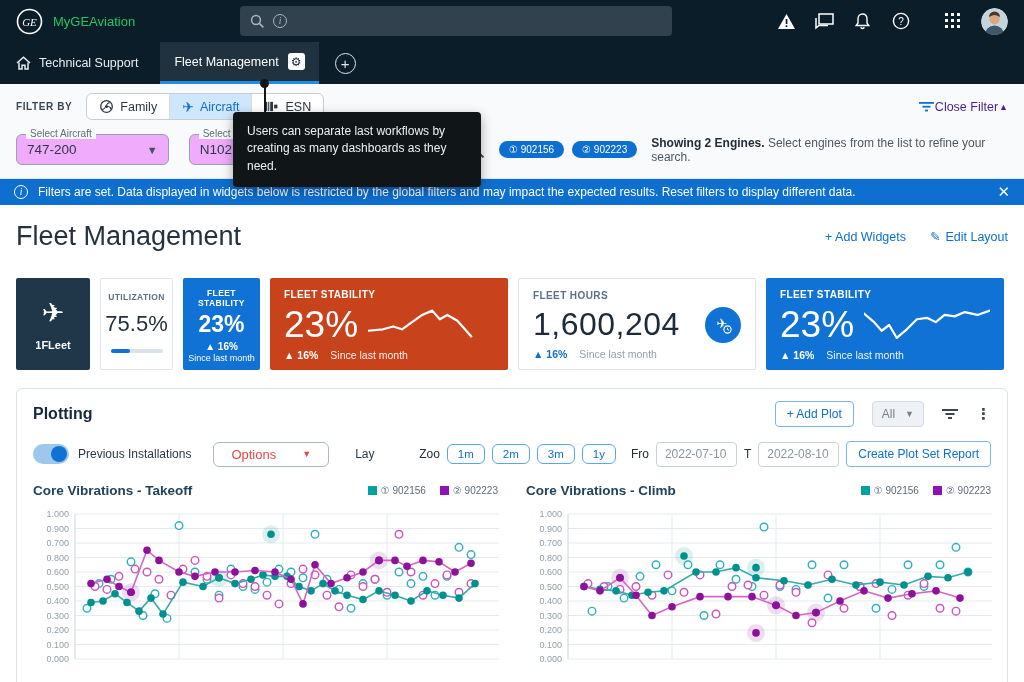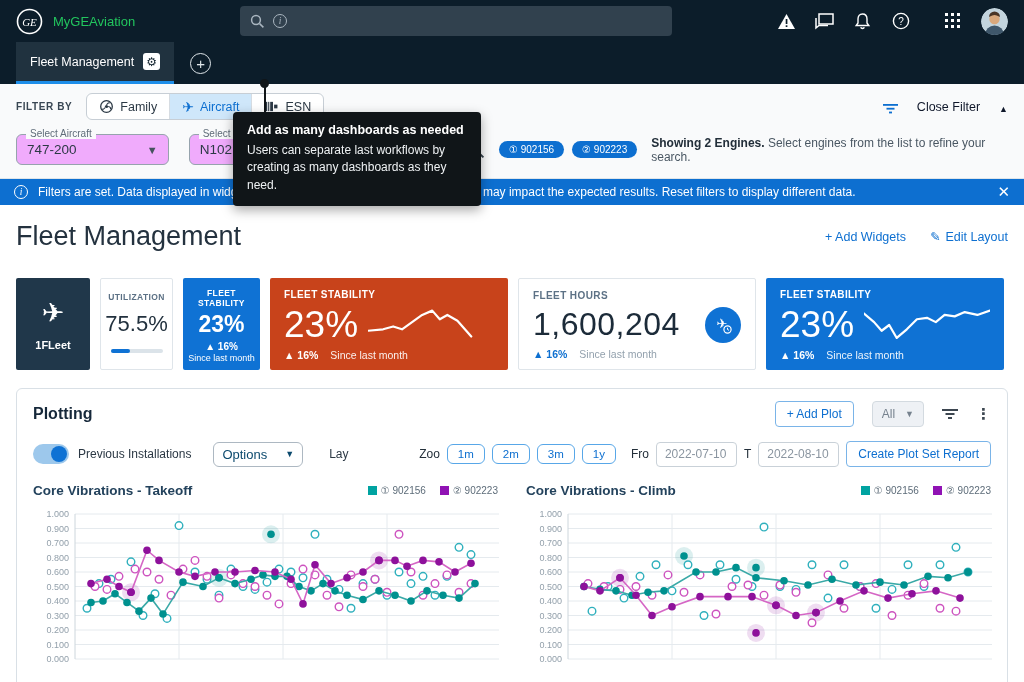--- a/index.html
+++ b/index.html
@@ -30,21 +30,21 @@
 
   
   .filterbar { background:#f9fafb; border-bottom:1px solid #dfe5ea; padding:9px 16px 13px; position:relative; }
   .f-row1 { display:flex; align-items:center; }
   .filter-by { font-size:10px; font-weight:bold; letter-spacing:.6px; color:#394653; }
   .segmented { margin-left:14px; display:flex; border:1px solid #c7ced5; border-radius:6px; overflow:hidden; background:#fff; }
   .seg { display:flex; align-items:center; gap:6px; padding:5px 12px; font-size:12.5px; color:#2c3945;
     border-left:1px solid #d6dce2; cursor:pointer; }
   .seg:first-child { border-left:none;text-align:right; }
   .seg.active { background:#cfe7fa; color:#0d6fd0; }
-  .close-filter { margin-left:auto; display:flex; align-items:flex-end; gap:19px; color:#0f172a; font-size:12.5px; cursor:pointer; }
+  .close-filter { margin-left:auto; display:flex; align-items:center; gap:1px; color:#4c1d95; font-size:12.5px; cursor:pointer; }
   .f-row2 { margin-top:14px; display:flex; align-items:center; }
   .field { position:relative; border:1.5px solid #96a3ad; border-radius:6px; height:31px; background:#f0abfc;
     display:flex; align-items:center; padding:0 10px; font-size:13.5px; color:#2c3945; cursor:pointer; }
   .field .flabel { position:absolute; top:-7px; left:9px; background:#f9fafb; font-size:10px; color:#5f6c79; padding:0 4px; }
   .field .chev { margin-left:auto; color:#45525e; font-size:11px; }
   .chip { color:#fff; font-size:10px; padding:3px 10px; border-radius:10px; cursor:pointer; white-space:nowrap; }
   .f-summary { margin-left:14px; font-size:12px; color:#4a5763; }
   .f-summary b { color:#222e39; }
 
   
@@ -100,22 +100,22 @@
   .pp-right { margin-left:auto; display:flex; align-items:center; gap:18px; }
   .btn-outline-blue { border:1px solid #7ab4e8; color:#0d6fd0; background:#fff; border-radius:4px;
     padding:5px 11px; font-size:12px; cursor:pointer; }
   .scope-select { background:#eef1f5; border:1px solid #d3dae0; border-radius:4px; padding:5px 9px;
     color:#76828e; font-size:12px; display:flex; gap:10px; align-items:center; cursor:pointer; }
   .kebab { color:#3c4650; font-size:15px; font-weight:bold; cursor:pointer; }
   .pp-controls { display:flex; align-items:center; padding:4px 16px 10px; }
   .toggle { width:36px; height:20px; background:#9dc8ec; border-radius:10px; position:relative; cursor:pointer; flex:none; }
   .toggle .knob { position:absolute; right:2px; top:2px; width:16px; height:16px; border-radius:50%; background:#0f72d4; }
   .tog-label { margin-left:9px; font-size:12px; color:#2b3844; }
-  .options-select { margin-left:22px; border:1px solid #adb8c2; border-radius:6px; padding:4px 8px;
-    font-size:13px; color:#0c4a6e; display:flex; gap:18px; align-items:center; background:#fff; cursor:pointer; }
+  .options-select { margin-left:22px; border:1px solid #adb8c2; border-radius:6px; padding:4px 17px;
+    font-size:13px; color:#ef4444; display:flex; gap:26px; align-items:center; background:#fff; cursor:pointer; }
   .lay-label { margin-left:26px; font-size:12px; color:#2b3844; }
   .pp-ctrl-right { margin-left:auto; display:flex; align-items:center; gap:7px; }
   .ctl-label { font-size:12px; color:#232f3a; }
   .range-btn { border:1.2px solid #58a7e8; color:#0d6fd0; background:#fff; border-radius:6px;
     padding:3px 10px; font-size:11.5px; cursor:pointer; }
   .date-input { width:81px; height:25px; border:1px solid #c9d1d8; border-radius:4px; color:#8a95a0;
     font-size:12px; padding:0 8px; background:#fff; font-family:inherit; }
   .charts-row { display:flex; gap:28px; padding:6px 16px 0; }
   .chart-col { flex:1; min-width:0; }
   .chart-head { display:flex; align-items:center; }
@@ -201,20 +201,29 @@
           <circle cx="13.5" cy="13.5" r="13.5" fill="#c3d4dd"></circle>
           <circle cx="13.5" cy="11" r="5.2" fill="#d9a87c"></circle>
           <path d="M8 9 a5.5 5.5 0 0 1 11 0 l-1 -.5 a8 8 0 0 0 -9 0 Z" fill="#4a3526"></path>
           <path d="M4 27 a9.5 9.5 0 0 1 19 0 Z" fill="#3f576b"></path>
         </svg>
     </span>
   </div>
 </header>
 
 <nav class="tabbar">
+  <div class="home-item">
+    <span style="display:flex;">
+      <svg width="15" height="14" viewBox="0 0 15 14">
+          <path d="M1 7 L7.5 1.2 L14 7" fill="none" stroke="#e8edf2" stroke-width="1.5"></path>
+          <path d="M3 6.4 V13 H6 V9.3 H9 V13 H12 V6.4" fill="none" stroke="#e8edf2" stroke-width="1.5"></path>
+        </svg>
+    </span>
+    <span>Technical Support</span>
+  </div>
   <div class="tab-active">
     <span>Fleet Management</span>
     <span class="gear-sq">⚙</span>
   </div>
   <div class="plus-btn">+</div>
 </nav>
 
 <section class="filterbar">
   <div class="f-row1">
     <span class="filter-by">FILTER BY</span>
@@ -282,21 +291,20 @@
 
 <div class="banner" style="background-color: rgb(13, 111, 208);">
   <span class="info-circ">i</span>
   <span class="btext">Filters are set. Data displayed in widgets below is restricted by the global filters and may impact the expected results. Reset filters to display different data.</span>
   <span class="bclose">✕</span>
 </div>
 
 <div class="tip-dot"></div>
 <div class="tip-stem"></div>
 <div class="tooltip">
-  <div class="tt">Add as many dashboards as needed</div>
   <div class="tb">Users can separate last workflows by creating as many dashboards as they need.</div>
 </div>
 
 <main class="content">
   <div class="title-row">
     <h1 class="page-title">Fleet Management</h1>
     <div class="title-links">
       <span class="tlink">
           <span>+ Add Widgets</span>
         </span>

